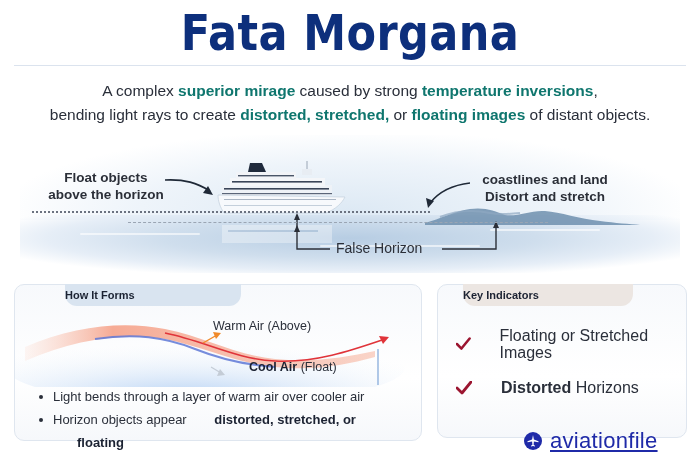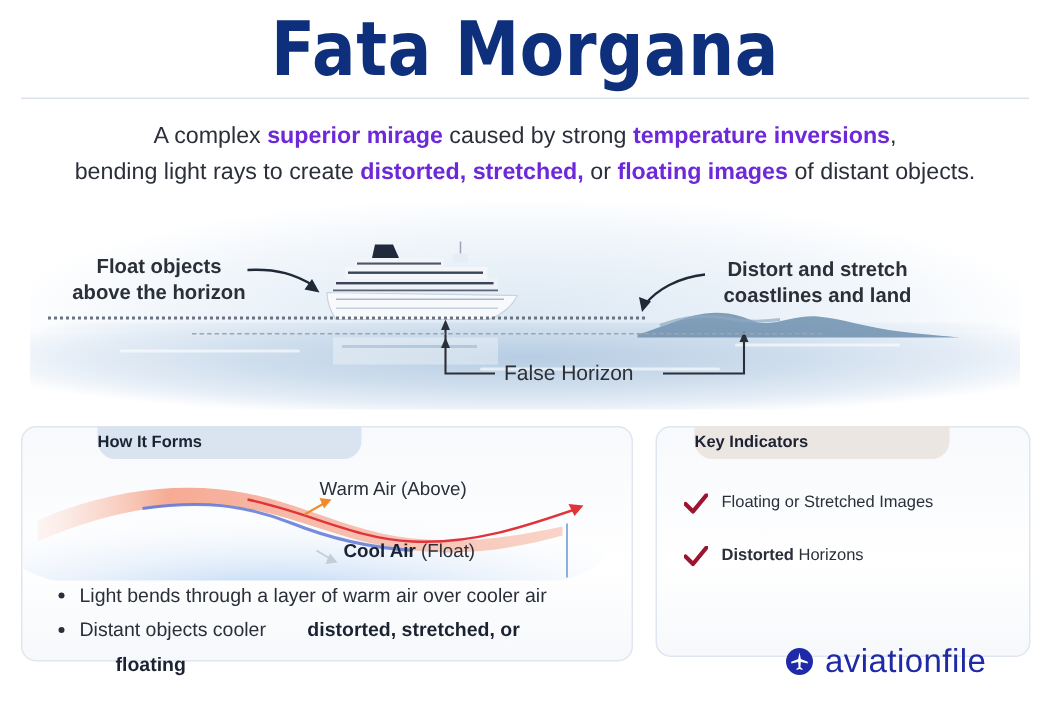--- a/index.html
+++ b/index.html
@@ -10,21 +10,21 @@
     position: absolute; left: 0; top: 4px; width: 700px; text-align: center;
     font-size: 50px; font-weight: 700; color: #0d2f7c; letter-spacing: 0.5px;
     font-family: "DejaVu Sans", sans-serif; transform: scaleX(0.86); transform-origin: center;
   }
   .title-rule { position: absolute; left: 14px; top: 65px; width: 672px; height: 1px; background: #dbe3ee; }
 
   .subtitle {
     position: absolute; left: 0; top: 79px; width: 700px; text-align: center;
     font-size: 15.5px; line-height: 24px; color: #2a2f3a;
   }
-  .subtitle b { color: #6d28d9; }
+  .subtitle b { color: #0f766e; }
 
   
   .scene { position: absolute; left: 0; top: 135px; width: 700px; height: 140px; }
   .sky {
     position: absolute; left: 20px; top: 0; width: 660px; height: 85px;
     background: radial-gradient(ellipse at 50% 90%, #dde9f4 0%, #eef4fa 45%, rgba(255,255,255,0) 75%);
   }
   .sea {
     position: absolute; left: 20px; top: 80px; width: 660px; height: 58px;
     background: radial-gradient(ellipse at 50% 40%, #b7cde3 0%, #cfdeed 40%, #e6eef7 65%, rgba(255,255,255,0) 82%);
@@ -64,38 +64,38 @@
   .pill {
     position: absolute; top: -1px; height: 22px; border-radius: 0 0 12px 12px;
     font-weight: 700; font-size: 11px; line-height: 22px; text-align: left; color: #1b2232;
   }
   .pill-how { left: 50px; width: 176px; background: #d9e4f0; }
   .pill-key { left: 25px; width: 170px; background: #ece6e2; }
 
   .flow-svg { position: absolute; left: 0; top: 22px; width: 408px; height: 80px; }
   .warm-label { position: absolute; left: 198px; top: 34px; font-size: 12.5px; color: #2a2f3a; }
   .cool-label { position: absolute; left: 214px; top: 75px; font-size: 12.5px; color: #2a2f3a; }
-  .cool-label b { color: #1b2232; }
+  .cool-label b { color: #1b2232; margin-left: 20px; }
 
   .bullets { position: absolute; left: 22px; top: 100px; list-style: none; }
   .bullets li { font-size: 13px; line-height: 23px; color: #2a2f3a; position: relative; padding-left: 16px; }
   .bullets li::before {
     content: ""; position: absolute; left: 2px; top: 10px; width: 4px; height: 4px; border-radius: 50%; background: #2a2f3a;
   }
   .bullets li b { color: #1b2232; margin-left: 24px; }
 
   .indicators { position: absolute; left: 18px; top: 42px; list-style: none; }
-  .indicators li { display: flex; align-items: center; font-size: 11px; line-height: 17px; color: #2a2f3a; margin-bottom: 18px; }
+  .indicators li { display: flex; align-items: center; font-size: 16px; line-height: 17px; color: #2a2f3a; margin-bottom: 18px; gap: 20px; }
   .check { width: 16px; height: 14px; margin-right: 9px; }
 
   .brand {
     position: absolute; left: 524px; top: 428px; display: flex; align-items: center;
   }
   .brand-icon { width: 18px; height: 18px; margin-right: 8px; }
-  .brand-text { font-size: 22px; color: #1f2aa8; letter-spacing: 0.3px; }
+  .brand-text { font-size: 22px; color: #1f2aa8; letter-spacing: 0.3px; text-decoration: underline; }
 </style>
 </head>
 <body>
 
 <div class="title">Fata Morgana</div>
 <div class="title-rule"></div>
 
 <div class="subtitle">
   <div>
     <span>A complex </span><b>superior mirage</b><span> caused by strong </span><b>temperature inversions</b><span>,</span>
@@ -157,22 +157,22 @@
   </svg>
 
   <div class="horizon-dotted"></div>
   <div class="horizon-dashed"></div>
 
   <div class="label-float">
     <div>Float objects</div>
     <div>above the horizon</div>
   </div>
   <div class="label-distort">
+    <div>coastlines and land</div>
     <div>Distort and stretch</div>
-    <div>coastlines and land</div>
   </div>
   <div class="label-false">False Horizon</div>
 </div>
 
 <div class="card card-how">
   <div class="pill pill-how">How It Forms</div>
 
   <svg class="flow-svg" viewBox="0 0 408 80">
     <defs>
       <linearGradient id="warmG" x1="0" x2="1" y1="0" y2="0">
@@ -195,21 +195,21 @@
     <polygon points="206,26 198,25 201,32" fill="#f08a2a"></polygon>
     <line x1="196" y1="60" x2="206" y2="66" stroke="#c4ccd6" stroke-width="1.2"></line>
     <polygon points="210,68 202,69 205,62" fill="#c4ccd6"></polygon>
   </svg>
 
   <div class="warm-label">Warm Air (Above)</div>
   <div class="cool-label"><b>Cool Air</b><span> (Float)</span></div>
 
   <ul class="bullets">
     <li><span>Light bends through a layer of warm air over cooler air</span></li>
-    <li><span>Distant objects cooler </span><b>distorted, stretched, or </b><b>floating</b></li>
+    <li><span>Horizon objects appear </span><b>distorted, stretched, or </b><b>floating</b></li>
   </ul>
 </div>
 
 <div class="card card-key">
   <div class="pill pill-key">Key Indicators</div>
   <ul class="indicators">
     <li>
       <svg class="check" viewBox="0 0 16 14">
           <path d="M1 7 L6 12 L15 1" fill="none" stroke="#9b1530" stroke-width="2.8" stroke-linecap="round" stroke-linejoin="round"></path>
         </svg>

